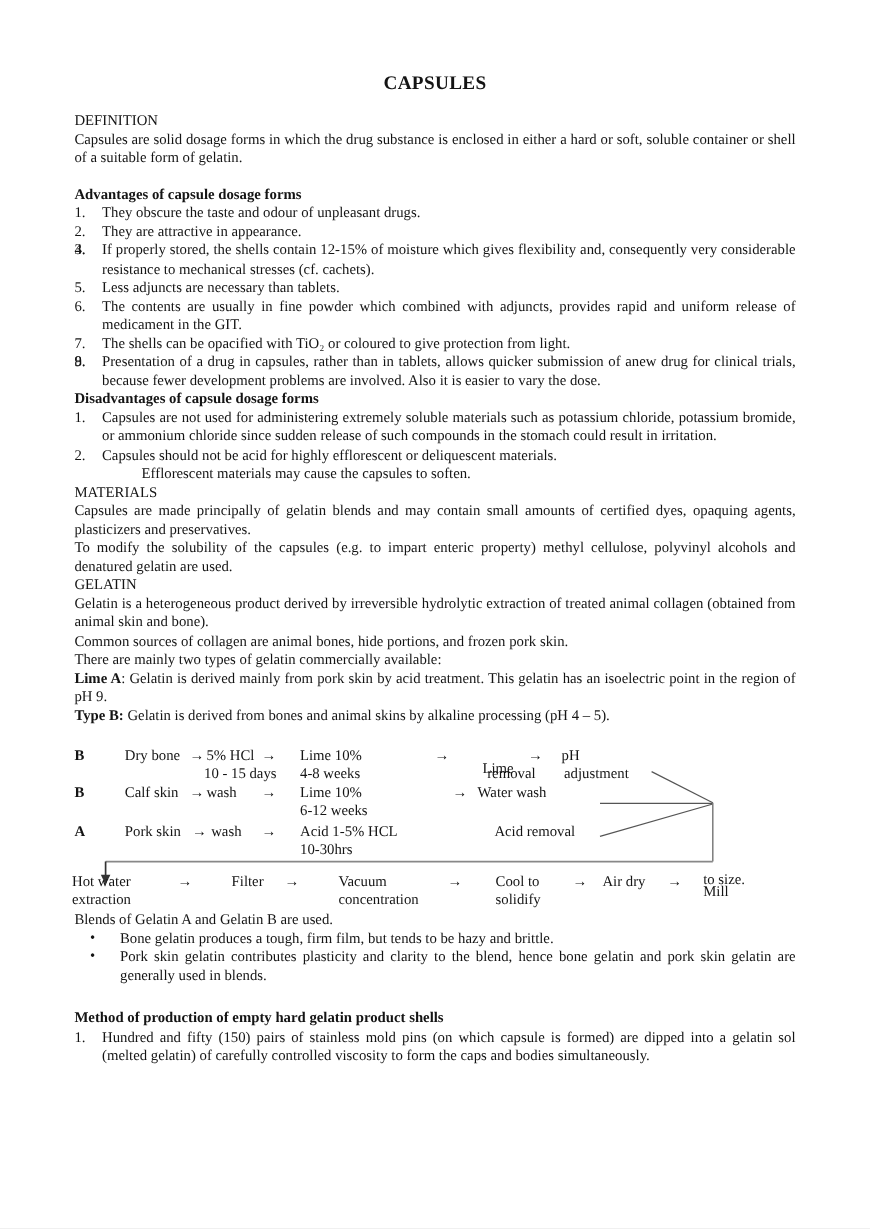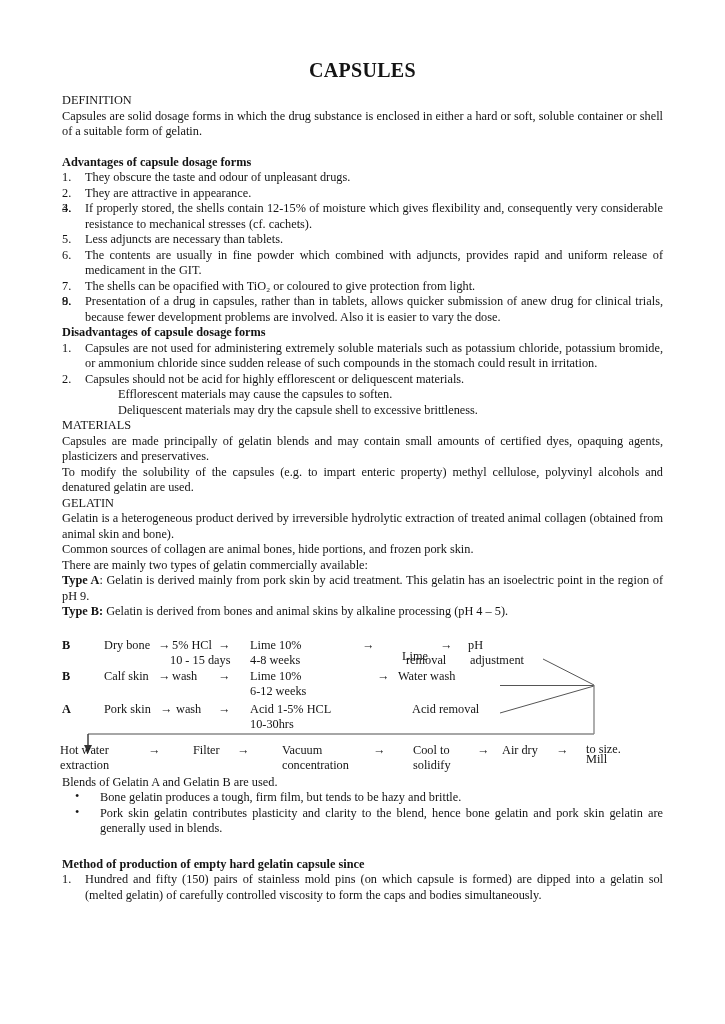--- a/index.html
+++ b/index.html
@@ -3,21 +3,21 @@
 <meta charset="utf-8">
 <style>
   html,body { margin:0; padding:0; background:#d9d9d9; }
   .page {
     width:725px; height:1024px; background:#ffffff; margin:0 auto;
     box-sizing:border-box; padding:60px 62px 0 62px;
     font-family:"Liberation Serif", serif;
     font-size:12.3px; line-height:15.5px; color:#141414;
     position:relative; overflow:hidden;
   }
-  .title { text-align:center; font-weight:bold; font-size:20px; line-height:20px; letter-spacing:0.3px; }
+  .title { text-align:center; font-weight:bold; font-size:16px; line-height:20px; letter-spacing:0.3px; }
   .sec-def { margin-top:13px; }
   .just { text-align:justify; }
   .bold-head { font-weight:bold; }
   .gap-above { margin-top:15px; }
   .oli { position:relative; padding-left:23px; text-align:justify; }
   .oli .num { position:absolute; left:0; top:0; }
   .subnote { padding-left:56px; }
   .bli { position:relative; padding-left:38px; text-align:justify; }
   .bli .dot { position:absolute; left:13px; top:-1px; }
   b.inl { font-weight:bold; }
@@ -50,35 +50,34 @@
     <div class="oli"><span class="num">7.</span><span>The shells can be opacified with TiO₂ or coloured to give protection from light.</span></div>
     <div class="oli"><span class="num">8.</span></div>
     <div class="oli"><span class="num">9.</span><span>Presentation of a drug in capsules, rather than in tablets, allows quicker submission of anew drug for clinical trials, because fewer development problems are involved. Also it is easier to vary the dose.</span></div>
   </div>
 
   <div>
     <div class="bold-head">Disadvantages of capsule dosage forms</div>
     <div class="oli"><span class="num">1.</span><span>Capsules are not used for administering extremely soluble materials such as potassium chloride, potassium bromide, or ammonium chloride since sudden release of such compounds in the stomach could result in irritation.</span></div>
     <div class="oli"><span class="num">2.</span><span>Capsules should not be acid for highly efflorescent or deliquescent materials.</span></div>
     <div class="subnote">Efflorescent materials may cause the capsules to soften.</div>
-    <div class="subnote">Deliquescent materials may dry the capsule shell to excessive brittleness.</div>
   </div>
 
   <div>
     <div>MATERIALS</div>
     <div class="just">Capsules are made principally of gelatin blends and may contain small amounts of certified dyes, opaquing agents, plasticizers and preservatives.</div>
     <div class="just">To modify the solubility of the capsules (e.g. to impart enteric property) methyl cellulose, polyvinyl alcohols and denatured gelatin are used.</div>
   </div>
 
   <div>
     <div>GELATIN</div>
     <div class="just">Gelatin is a heterogeneous product derived by irreversible hydrolytic extraction of treated animal collagen (obtained from animal skin and bone).</div>
     <div class="just">Common sources of collagen are animal bones, hide portions, and frozen pork skin.</div>
     <div class="just">There are mainly two types of gelatin commercially available:</div>
-    <div class="just"><b class="inl">Type A</b><span>: Gelatin is derived mainly from pork skin by acid treatment. This gelatin has an isoelectric point in the region of pH 9.</span></div>
+    <div class="just"><b class="inl">Lime A</b><span>: Gelatin is derived mainly from pork skin by acid treatment. This gelatin has an isoelectric point in the region of pH 9.</span></div>
     <div class="just"><b class="inl">Type B:</b><span> Gelatin is derived from bones and animal skins by alkaline processing (pH 4 – 5).</span></div>
   </div>
 
   <div class="diagram">
     <svg width="725" height="137" viewBox="0 0 725 137">
       <line x1="543" y1="21" x2="594" y2="47" stroke="#555" stroke-width="1"></line>
       <line x1="500" y1="47.5" x2="594" y2="47.5" stroke="#555" stroke-width="1"></line>
       <line x1="500" y1="75" x2="594" y2="48" stroke="#555" stroke-width="1"></line>
       <line x1="594" y1="47" x2="594" y2="96" stroke="#777" stroke-width="1.2"></line>
       <line x1="88" y1="96" x2="594" y2="96" stroke="#888" stroke-width="1.4"></line>
@@ -137,17 +136,17 @@
     <span class="dt" style="left:586px;top:104px">to size.</span>
   </div>
 
   <div>
     <div>Blends of Gelatin A and Gelatin B are used.</div>
     <div class="bli"><span class="dot">•</span><span>Bone gelatin produces a tough, firm film, but tends to be hazy and brittle.</span></div>
     <div class="bli"><span class="dot">•</span><span>Pork skin gelatin contributes plasticity and clarity to the blend, hence bone gelatin and pork skin gelatin are generally used in blends.</span></div>
   </div>
 
   <div>
-    <div class="method-head">Method of production of empty hard gelatin capsule since</div>
+    <div class="method-head">Method of production of empty hard gelatin product shells</div>
     <div class="oli"><span class="num">1.</span><span>Hundred and fifty (150) pairs of stainless mold pins (on which capsule is formed) are dipped into a gelatin sol (melted gelatin) of carefully controlled viscosity to form the caps and bodies simultaneously.</span></div>
   </div>
 
 </div>
 
 </body></html>

